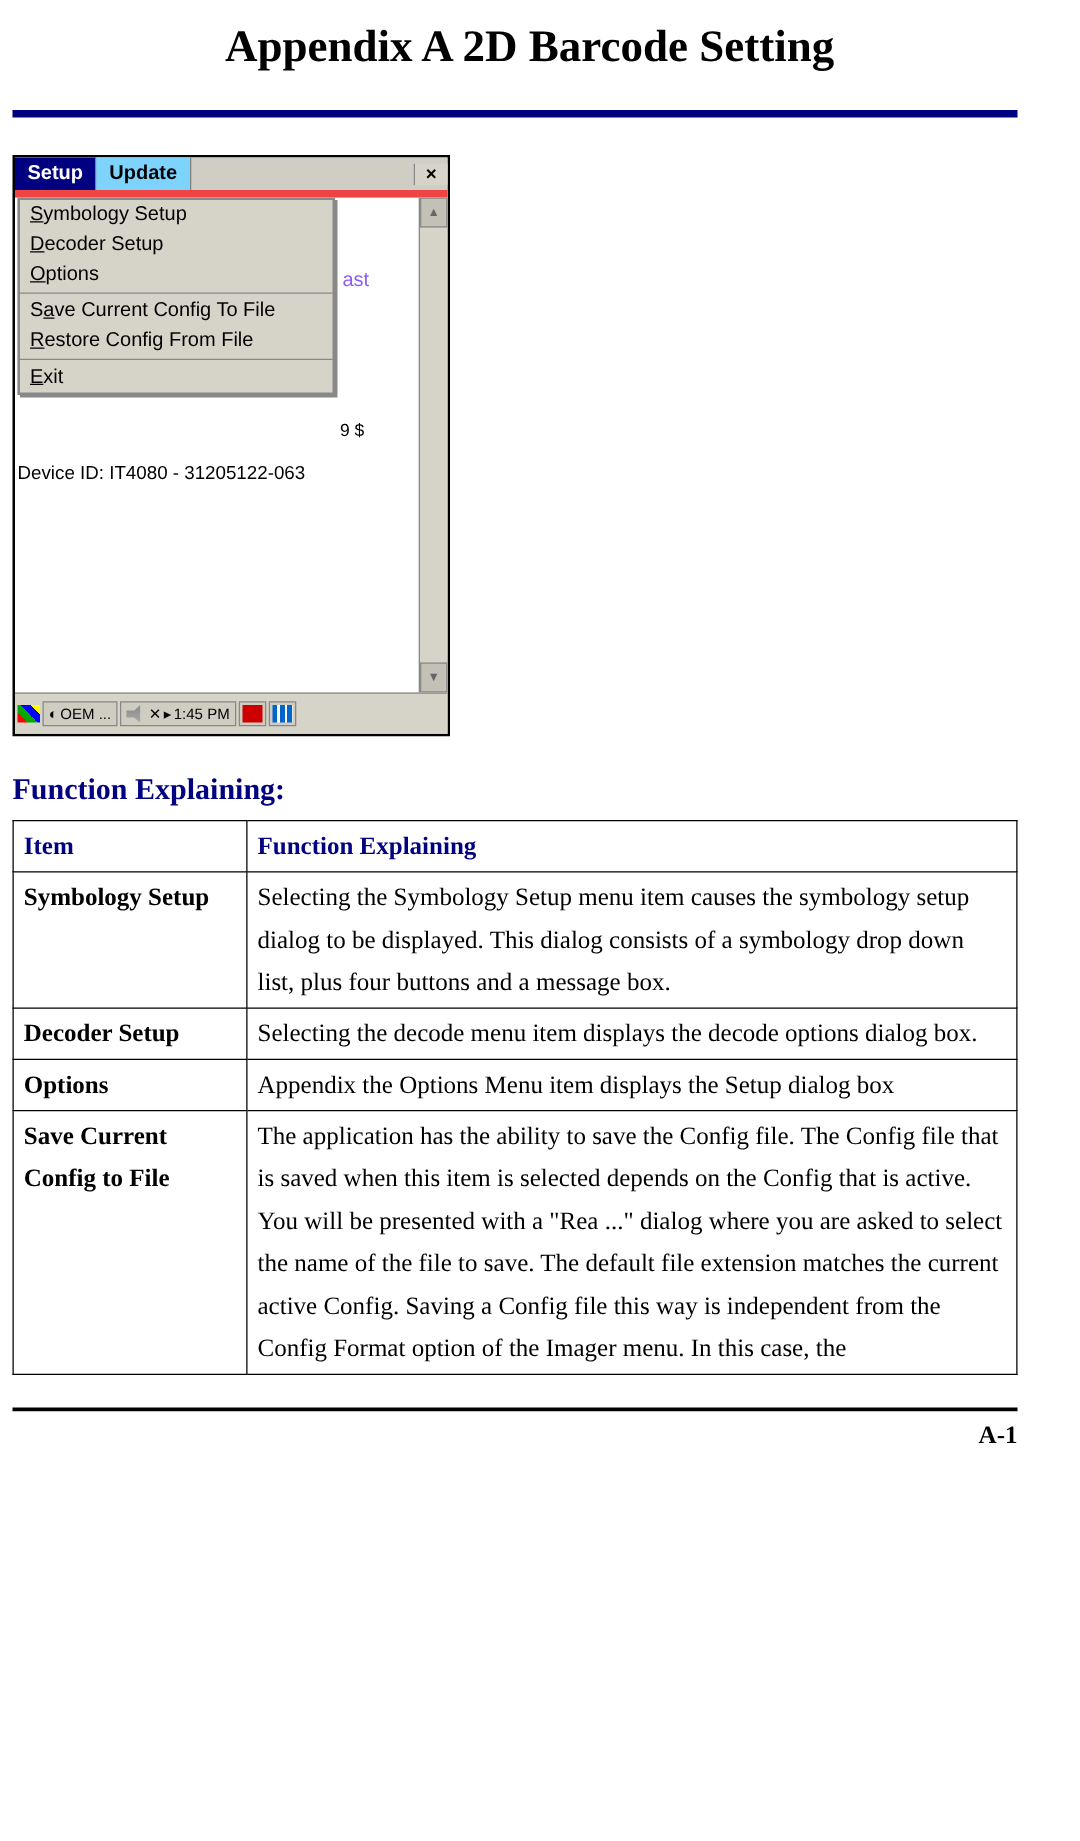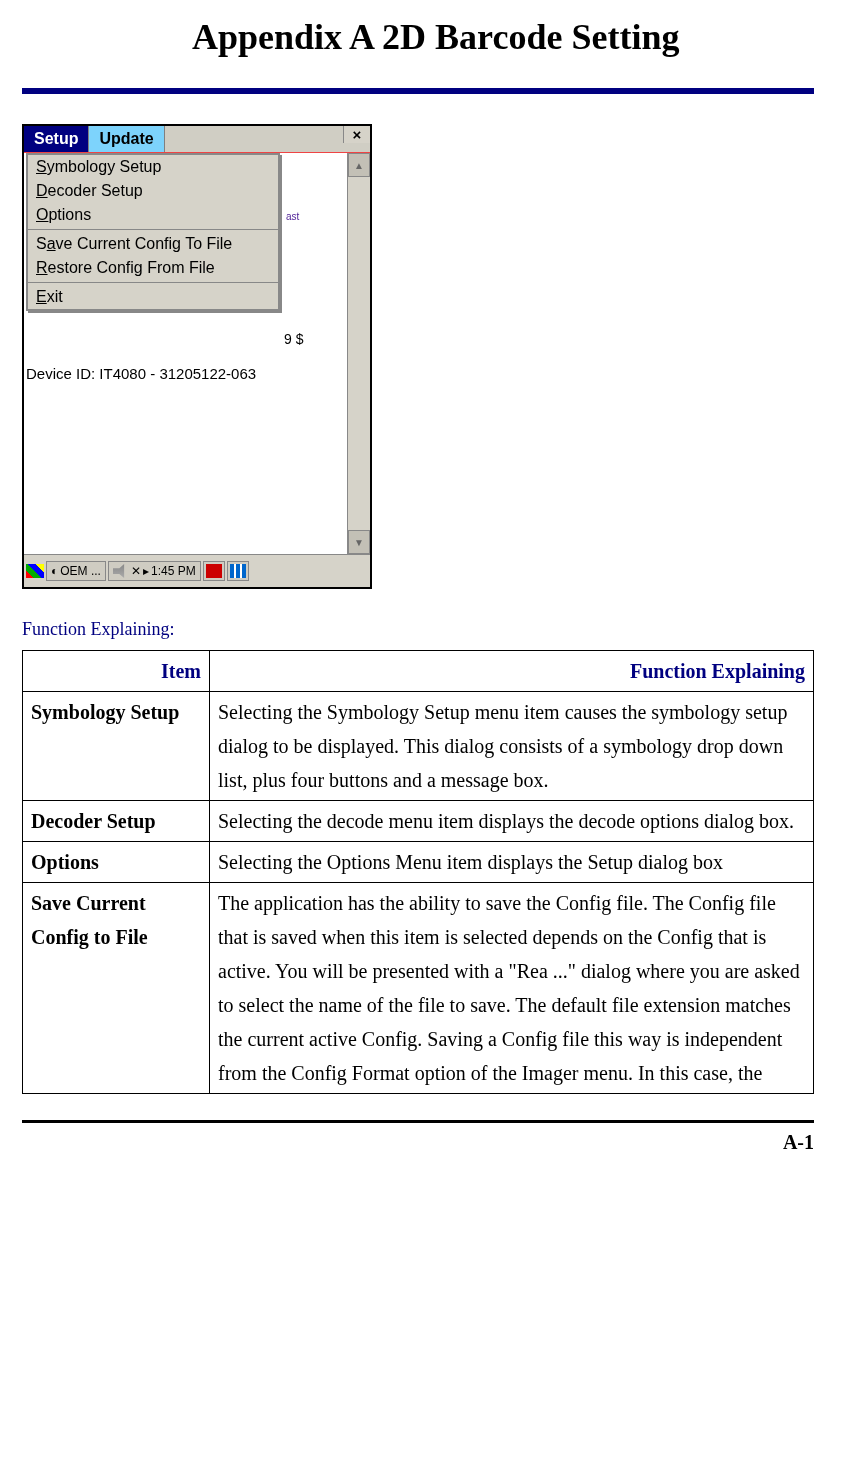--- a/index.html
+++ b/index.html
@@ -6,21 +6,20 @@
     margin: 0;
     padding: 0;
     font-family: "Times New Roman", Times, serif;
     background: #fff;
     color: #000;
     width: 864px;
   }
   .page {
     padding: 10px 50px 0 10px;
     box-sizing: border-box;
-    margin-left: 12px;
   }
   .appendix-title {
     font-weight: bold;
     font-size: 36px;
     margin-left: 170px;
     line-height: 1.5;
     margin-top: 0;
   }
   .blue-rule {
     height: 6px;
@@ -40,23 +39,23 @@
     box-sizing: border-box;
     display: flex;
     flex-direction: column;
     font-family: Tahoma, Arial, sans-serif;
     font-size: 15px;
     background: #fff;
     margin-bottom: 30px;
   }
   .ss-top {
     display: flex;
-    align-items: flex-start;
+    align-items: center;
     background: #d0cec4;
-    border-bottom: 1px solid #ef4444;
+    border-bottom: 6px solid #ef4444;
   }
   .ss-tab {
     padding: 4px 10px;
     border-right: 1px solid #808080;
     font-size: 16px;
   }
   .ss-tab.active {
     background: #000080;
     color: #fff;
     font-weight: bold;
@@ -96,22 +95,22 @@
   }
   .ss-menu-sep {
     border-top: 1px solid #888;
     margin: 2px 0;
   }
   .ss-menu .u { text-decoration: underline; }
   .ss-right-of-menu {
     position: absolute;
     left: 262px;
     top: 58px;
-    font-size: 10px;
-    color: #4c1d95;
+    font-size: 16px;
+    color: #8b5cf6;
   }
   .ss-dollar {
     position: absolute;
     left: 260px;
     top: 178px;
     font-size: 14px;
   }
   .ss-scroll {
     position: absolute;
     right: 0; top: 0; bottom: 0;
@@ -161,39 +160,39 @@
     width: 18px; height: 14px;
     background: linear-gradient(45deg,#f00 25%, #0a0 25% 50%, #00f 50% 75%, #ff0 75%);
     display: inline-block;
   }
   .ic { display: inline-block; width: 16px; height: 14px; }
   .ic-speaker { background: linear-gradient(#888,#aaa); clip-path: polygon(0 30%,40% 30%,70% 0,70% 100%,40% 70%,0 70%); }
   .ic-net { background: repeating-linear-gradient(90deg,#06c 0 4px,#fff 4px 6px); }
   .ic-red { background: #c00; }
   .function-explaining-h {
     color: #000080;
-    font-weight: normal;
-    font-size: 18px;
+    font-weight: bold;
+    font-size: 24px;
     margin: 0 0 10px 0;
   }
   table.fn {
     border-collapse: collapse;
     width: 100%;
     font-size: 20px;
   }
   table.fn th, table.fn td {
     border: 1px solid #000;
     padding: 3px 8px;
     vertical-align: top;
     line-height: 1.7;
   }
   table.fn th {
     color: #000080;
     font-weight: bold;
-    text-align: right;
+    text-align: left;
     font-size: 20px;
   }
   table.fn td.item {
     font-weight: bold;
     width: 170px;
   }
   .footer-rule {
     height: 3px;
     background: #000;
     margin: 26px 0 8px 0;
@@ -266,21 +265,21 @@
     <tr>
       <td class="item">Symbology Setup</td>
       <td>Selecting the Symbology Setup menu item causes the symbology setup dialog to be displayed. This dialog consists of a symbology drop down list, plus four buttons and a message box.</td>
     </tr>
     <tr>
       <td class="item">Decoder Setup</td>
       <td>Selecting the decode menu item displays the decode options dialog box.</td>
     </tr>
     <tr>
       <td class="item">Options</td>
-      <td>Selecting the Options Menu item displays the Setup dialog box</td>
+      <td>Appendix the Options Menu item displays the Setup dialog box</td>
     </tr>
     <tr>
       <td class="item">Save Current Config to File</td>
       <td>The application has the ability to save the Config file. The Config file that is saved when this item is selected depends on the Config that is active. You will be presented with a "Rea ..." dialog where you are asked to select the name of the file to save. The default file extension matches the current active Config. Saving a Config file this way is independent from the Config Format option of the Imager menu. In this case, the</td>
     </tr>
   </tbody>
     </table>
 
   <div class="footer-rule"></div>
   <div class="page-num">A-1</div>

